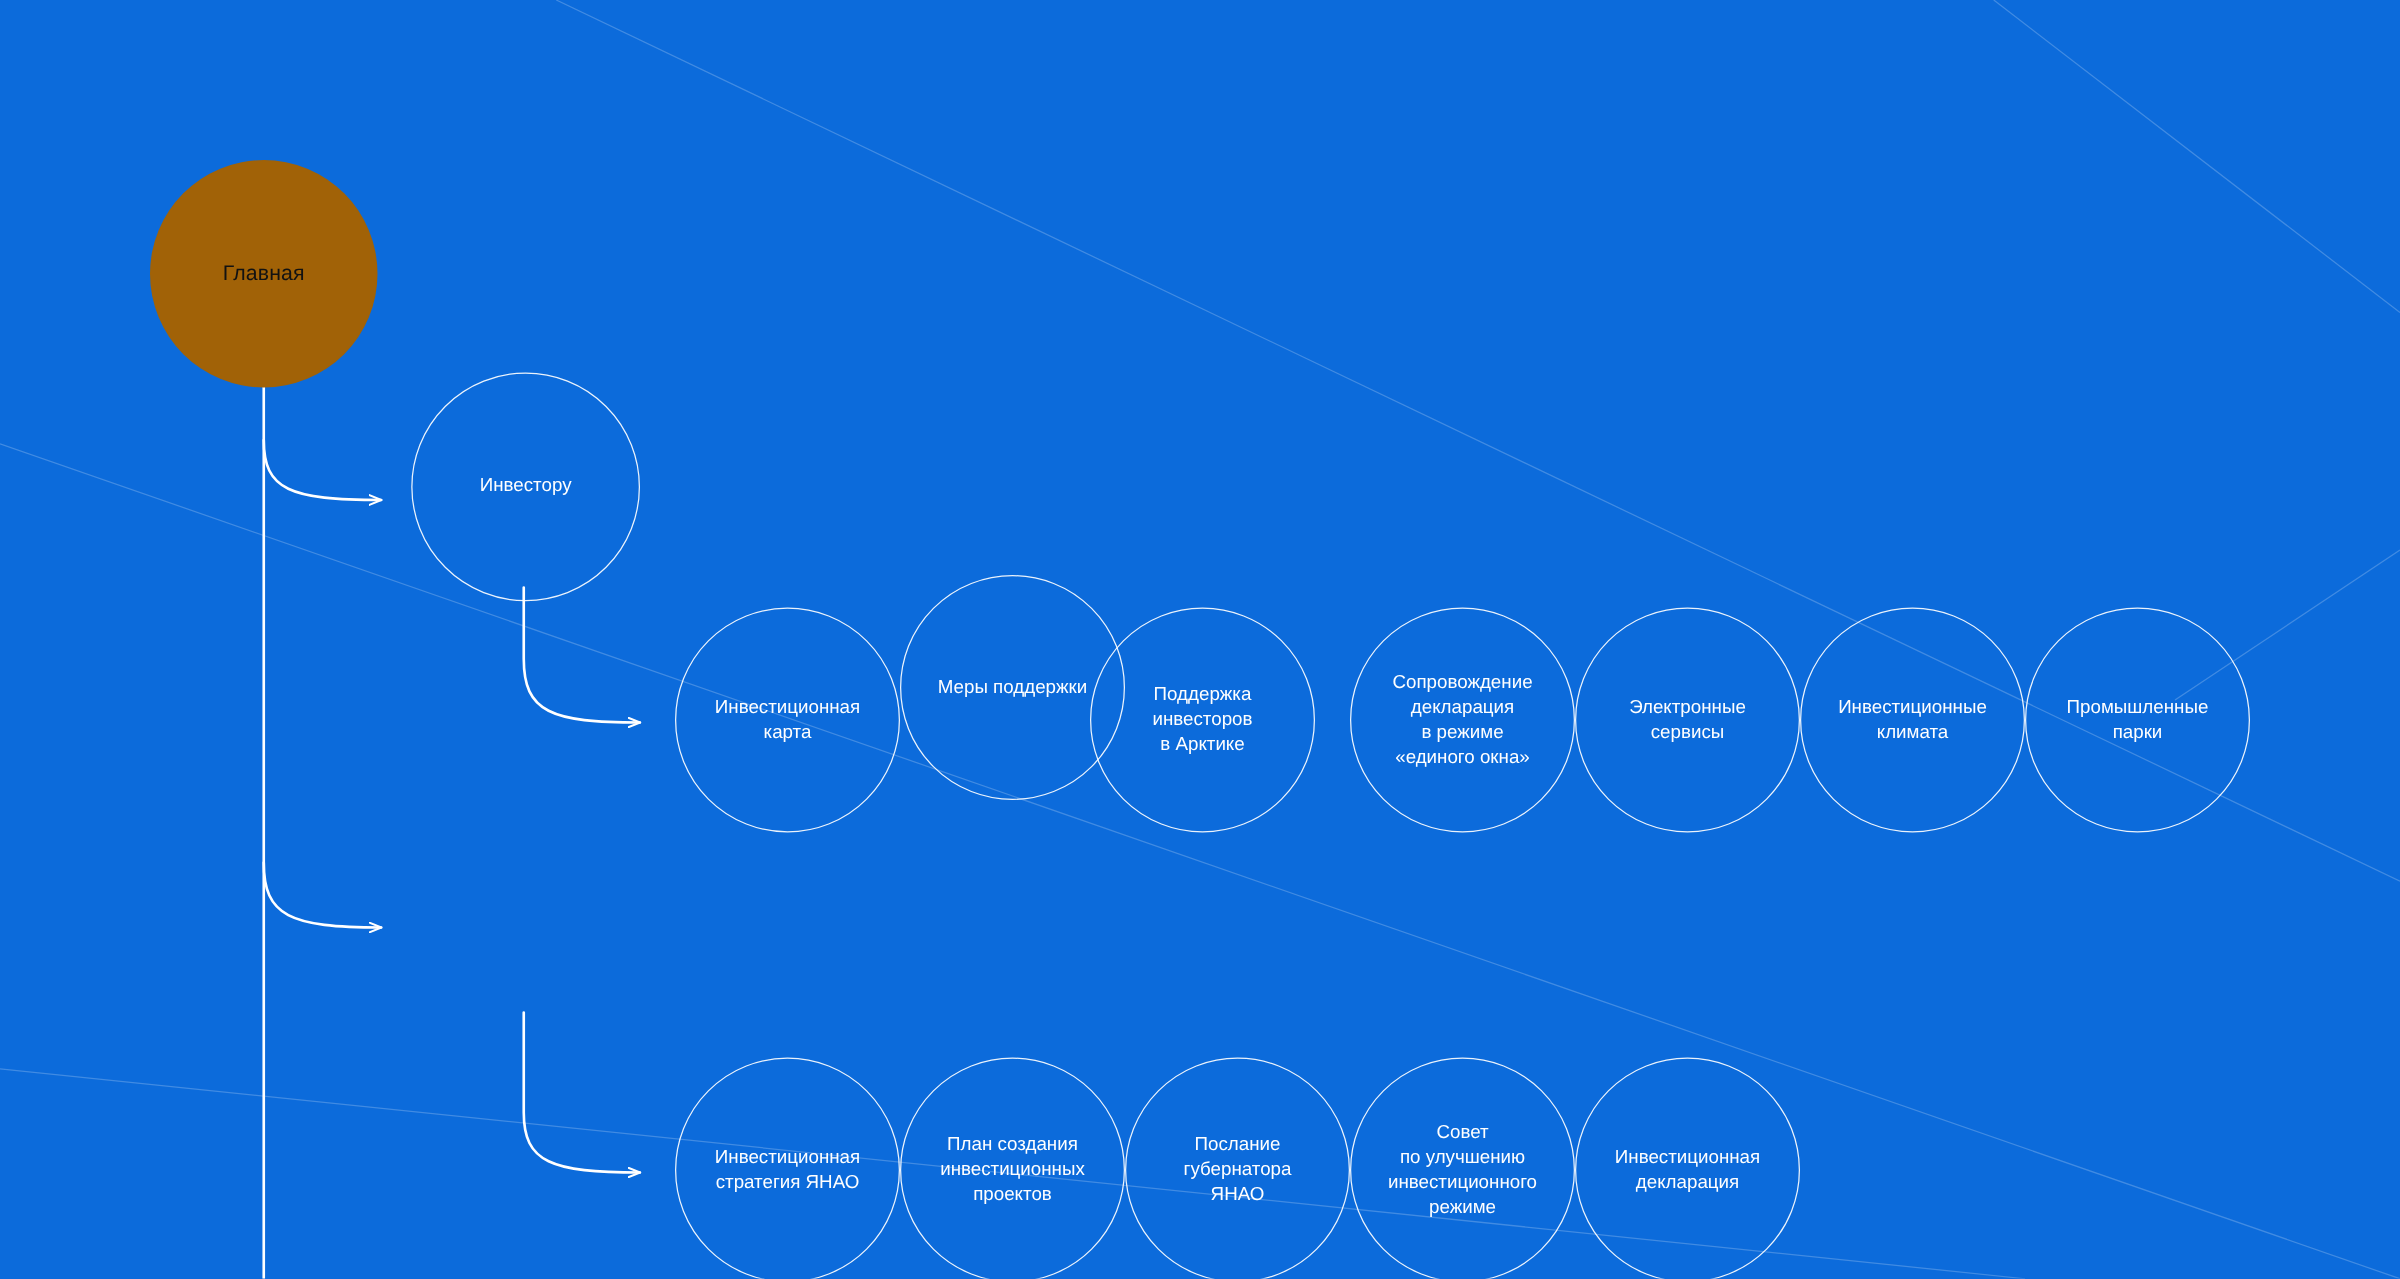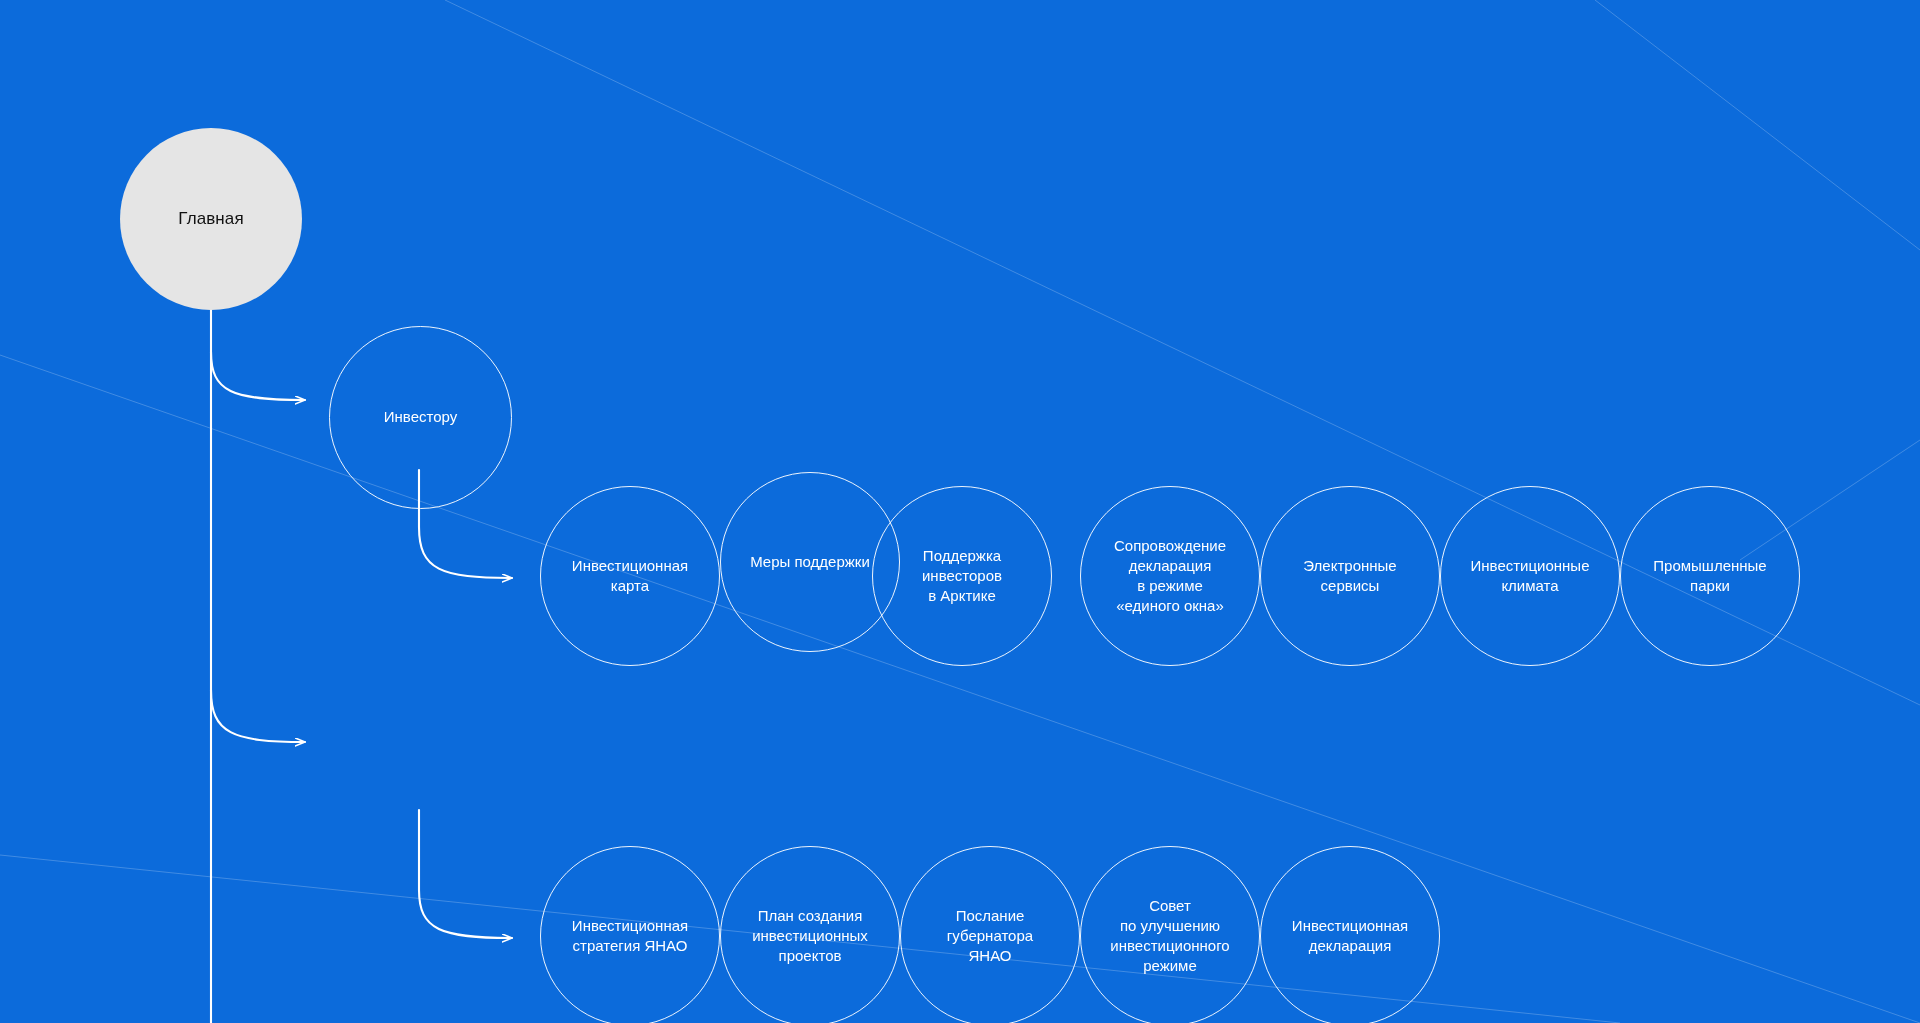--- a/index.html
+++ b/index.html
@@ -37,21 +37,21 @@
     text-align: center;
     z-index: 3;
     line-height: 1.35;
   }
   .node .label {
     display: block;
     white-space: pre-line;
     padding: 0 6px;
   }
   .node-root {
-    background: #e5e5e5;
+    background: #a16207;
     border: none;
     color: #121212;
     font-size: 17px;
     letter-spacing: 0.1px;
   }
   .node-branch, .node-leaf {
     background: transparent;
     border: 1px solid rgba(255,255,255,0.92);
     color: #ffffff;
   }
@@ -90,30 +90,30 @@
       <path d="M419,470 L419,527 C419,570 441,578 512,578" marker-end="url(#arrowhead)"></path>
 
       <path d="M419,810 L419,890 C419,930 441,938 512,938" marker-end="url(#arrowhead)"></path>
     </g>
   </svg>
 
   <div class="node node-root" style="left:120px; top:128px; width:182px; height:182px;">
     <span class="label">Главная</span>
   </div>
 
-  <div class="node node-branch" style="left:329px; top:326px; width:183px; height:183px;align-items:center;">
+  <div class="node node-branch" style="left:329px; top:298px; width:183px; height:183px;align-items:center;">
     <span class="label">Инвестору</span>
   </div>
 
 
   <div class="node node-leaf" style="left:540px; top:486px; width:180px; height:180px;">
     <span class="label">Инвестиционная
 карта</span>
   </div>
-  <div class="node node-leaf" style="left:720px; top:472px; width:180px; height:180px;align-items:center;">
+  <div class="node node-leaf" style="left:720px; top:460px; width:180px; height:180px;align-items:center;">
     <span class="label">Меры поддержки</span>
   </div>
   <div class="node node-leaf" style="left:872px; top:486px; width:180px; height:180px;">
     <span class="label">Поддержка
 инвесторов
 в Арктике</span>
   </div>
   <div class="node node-leaf" style="left:1080px; top:486px; width:180px; height:180px;">
     <span class="label">Сопровождение
 декларация

